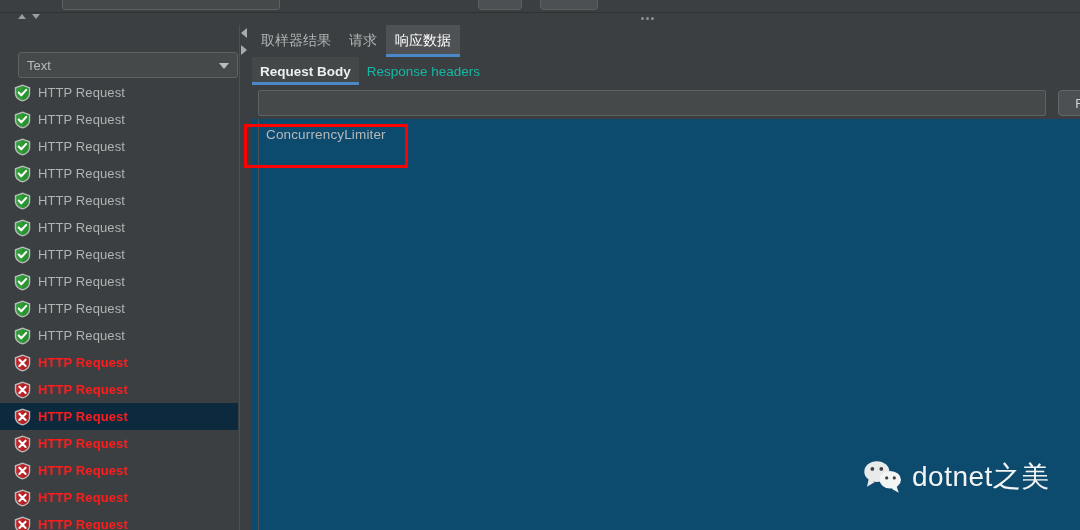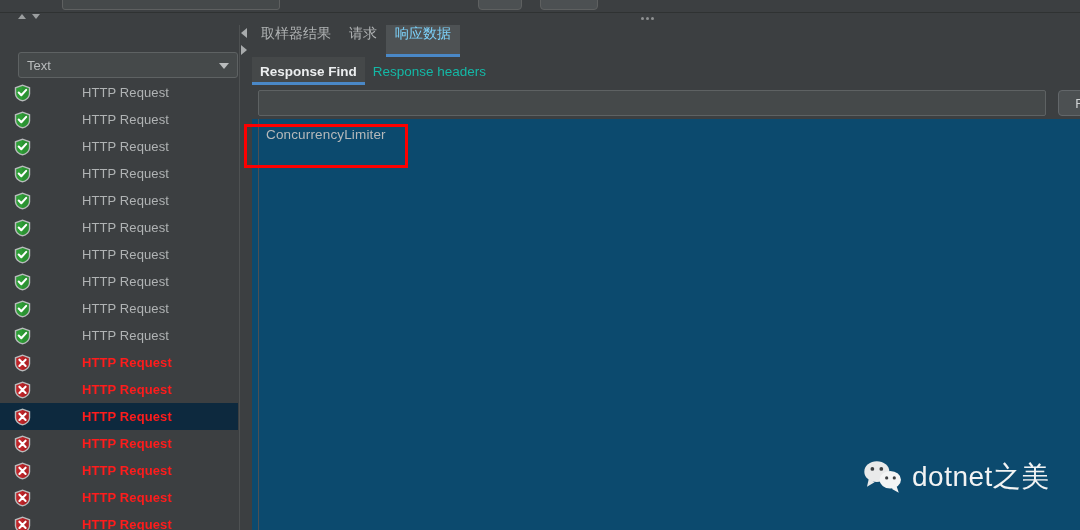--- a/index.html
+++ b/index.html
@@ -47,42 +47,42 @@
   }
   .combo-text { color: #b9bcbd; font-size: 13px; }
   .combo-caret {
     position: absolute; right: 8px; top: 10px; width: 0; height: 0;
     border-left: 5px solid transparent; border-right: 5px solid transparent; border-top: 6px solid #b9bcbd;
   }
 
   .tree { position: absolute; left: 0; top: 54px; width: 238px; height: 476px; overflow: hidden; }
   .row { position: relative; height: 27px; display: flex; align-items: center; padding-left: 38px; }
   .row.selected { background: #0d293e; }
-  .row .label { font-size: 13px; letter-spacing: .1px; margin-left: 44px; }
+  .row .label { font-size: 13px; letter-spacing: .1px; }
   .row.ok .label { color: #b0b3b4; }
   .row.err .label { color: #ff1c1c; font-weight: 600; }
   .shield { position: absolute; left: 14px; top: 5px; width: 17px; height: 18px; }
 
   .tree-grip { position: absolute; left: 243px; top: 325px; display: flex; flex-direction: column; gap: 3px; }
   .tree-grip i { width: 3px; height: 3px; background: #8e9192; border-radius: 50%; display: block; }
 
   .vsplit { position: absolute; left: 238px; top: 25px; width: 14px; height: 505px; background: #3c3f41; }
   .vsplit-line { position: absolute; left: 239px; top: 25px; width: 1px; height: 505px; background: #4e5152; }
   .vsplit-arrows { position: absolute; left: 241px; top: 28px; display: flex; flex-direction: column; gap: 7px; }
   .tri-l { width: 0; height: 0; border-top: 5px solid transparent; border-bottom: 5px solid transparent; border-right: 6px solid #a8abac; }
   .tri-r { width: 0; height: 0; border-top: 5px solid transparent; border-bottom: 5px solid transparent; border-left: 6px solid #a8abac; }
 
   
   .right-panel { position: absolute; left: 252px; top: 25px; width: 828px; height: 505px; background: #3c3f41; }
 
   .tabbar { position: absolute; left: 0; top: 0; height: 32px; display: flex; align-items: stretch; }
-  .tab { padding: 0 9px; display: flex; position: relative; cursor: default; }
+  .tab { padding: 0 9px; display: flex; align-items: center; position: relative; cursor: default; }
   .tab .t-label { color: #b0b3b4; font-size: 14px; }
   .tab.active { background: #4e5254; }
-  .tab.active .t-label { color: #7dd3fc; }
+  .tab.active .t-label { color: #ffffff; }
   .tab.active::after { content: ""; position: absolute; left: 0; right: 0; bottom: 0; height: 3px; background: #4a88c7; }
 
   .subtabbar { position: absolute; left: 0; top: 32px; height: 28px; display: flex; align-items: stretch; }
   .subtab { padding: 0 8px; display: flex; align-items: center; position: relative; }
   .subtab .s-label { color: #14b8a6; font-size: 13.5px; }
   .subtab.active { background: #454849; }
   .subtab.active .s-label { color: #eceeef; font-weight: 600; }
   .subtab.active::after { content: ""; position: absolute; left: 0; right: 0; bottom: 0; height: 3px; background: #4a88c7; }
 
   .search-row { position: absolute; left: 0; top: 62px; width: 828px; height: 32px; }
@@ -330,21 +330,21 @@
         </div>
         <div class="tab">
           <span class="t-label">请求</span>
         </div>
         <div class="tab active">
           <span class="t-label">响应数据</span>
         </div>
       </div>
     <div class="subtabbar" id="subtabbar">
         <div class="subtab active">
-          <span class="s-label">Response Find</span>
+          <span class="s-label">Request Body</span>
         </div>
         <div class="subtab">
           <span class="s-label">Response headers</span>
         </div>
       </div>
 
     <div class="search-row">
       <input class="search-input" type="text" placeholder="" style="">
       <div class="find-btn">Find</div>
     </div>

